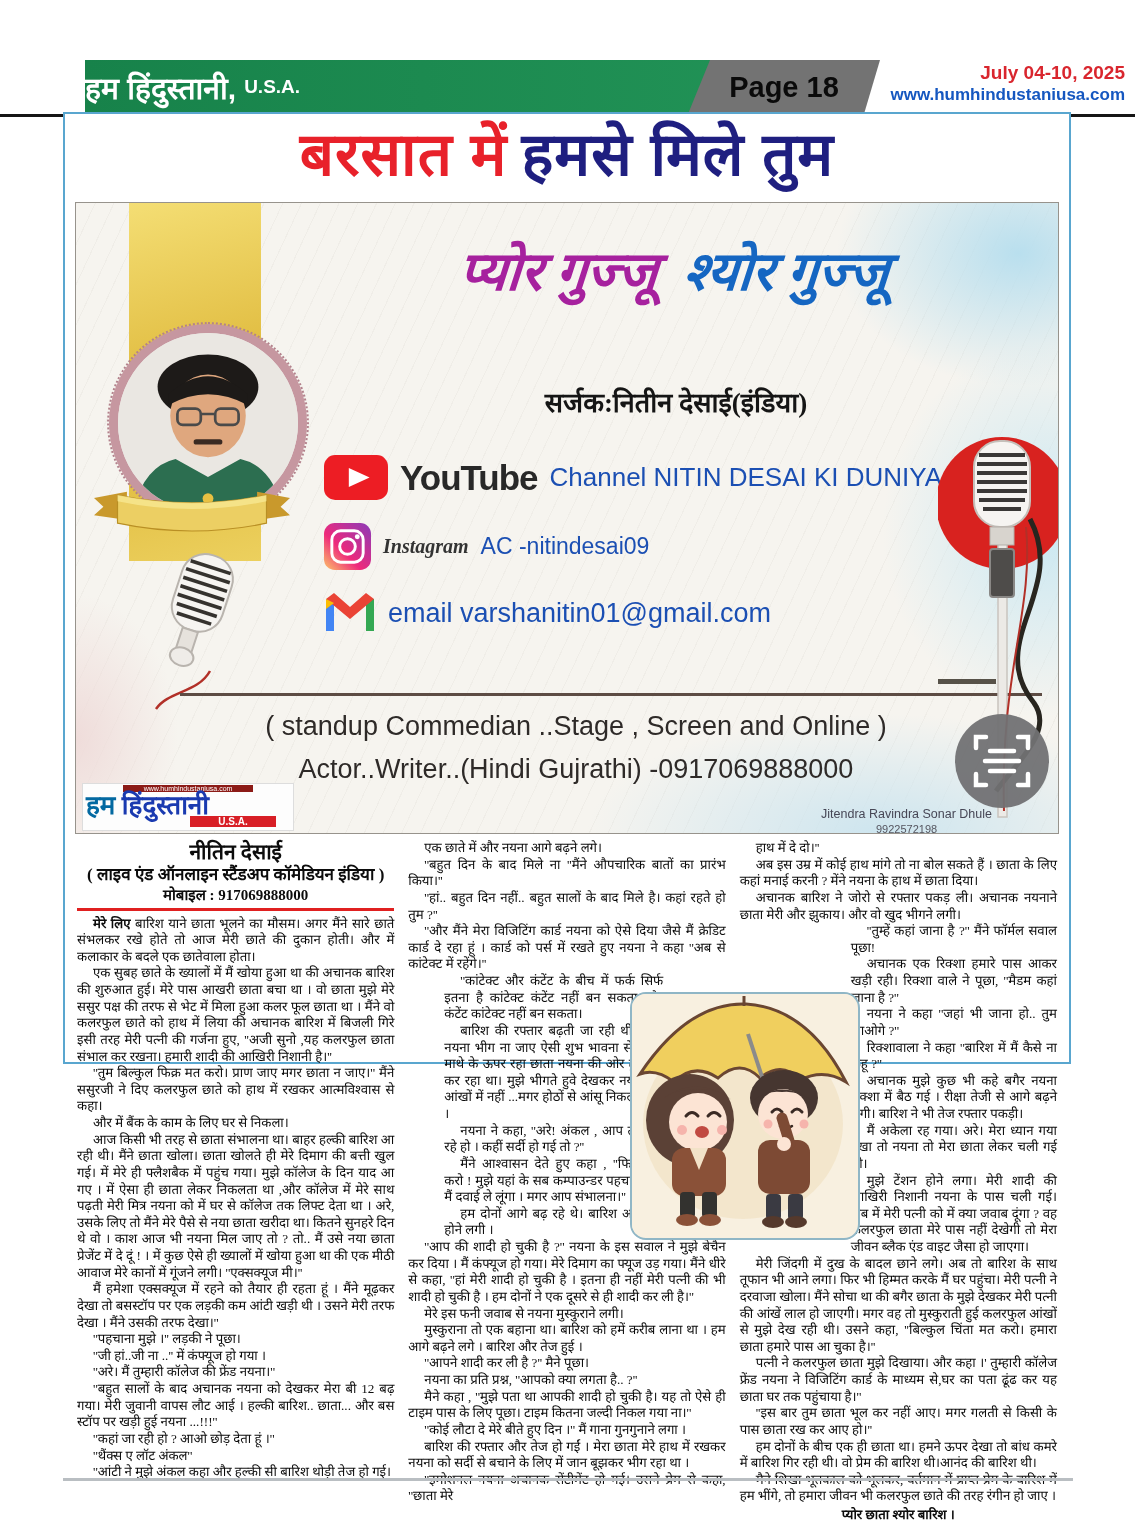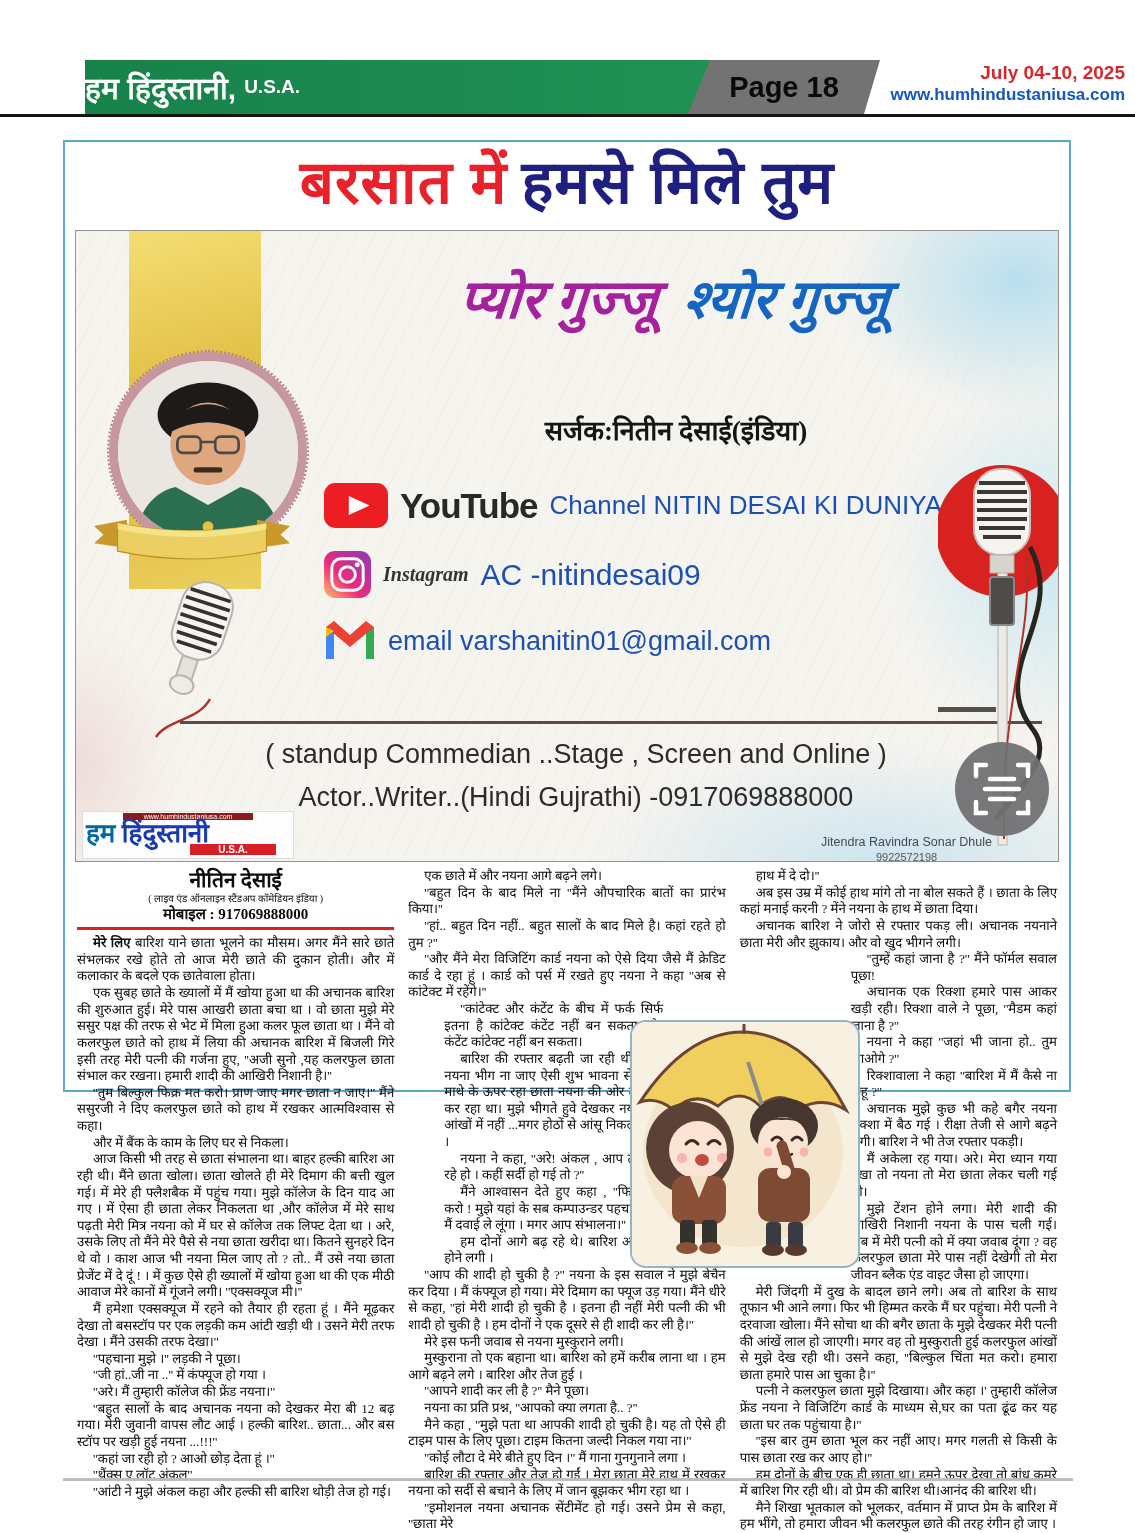--- a/index.html
+++ b/index.html
@@ -17,21 +17,21 @@
   .page-tab{position:absolute;left:688px;top:0;width:192px;height:54px;background:#737373;
      clip-path:polygon(22px 0,100% 0,calc(100% - 16px) 100%,0 100%);
      display:flex;align-items:center;justify-content:center;}
   .page-tab span{font-family:"Liberation Sans",sans-serif;font-weight:bold;font-size:29px;color:#0a0a0a;}
   .header-right{position:absolute;right:10px;top:1px;text-align:right;font-family:"Liberation Sans",sans-serif;}
   .date-line{color:#d9262e;font-weight:bold;font-size:19px;line-height:1.25;}
   .site-line{color:#1557c0;font-weight:bold;font-size:17px;line-height:1.2;}
   .header-rule{position:absolute;top:114px;left:0;width:100%;height:3px;background:#151515;}
 
   
-  .outer-box{position:absolute;top:140px;left:63px;width:1008px;height:952px;
+  .outer-box{position:absolute;top:112px;left:63px;width:1008px;height:952px;
      border:2px solid #59a6cf;background:#fff;box-sizing:border-box;}
   .outer-shadow{position:absolute;top:1478px;left:63px;width:1010px;height:3px;background:#b9bec2;}
 
   
   .headline{position:absolute;top:2px;left:0;width:100%;text-align:center;
      font-family:"Liberation Sans",sans-serif;font-weight:bold;font-size:60px;line-height:1.3;letter-spacing:1px;}
   .hl-red{color:#e8212a;}
   .hl-navy{color:#1f1f80;margin-left:14px;}
 
   
@@ -53,42 +53,42 @@
      font-weight:bold;font-style:italic;font-size:54px;transform:skewX(-4deg);line-height:1.1;}
   .t-magenta{color:#a6219e;}
   .t-blue{color:#1566c2;margin-left:26px;}
   .creator-line{position:absolute;left:250px;top:180px;width:700px;text-align:center;
      font-weight:bold;font-size:27px;color:#151515;}
   .contact{position:absolute;left:248px;top:252px;width:660px;display:flex;flex-direction:column;gap:23px;text-align:right;}
   .c-row{display:flex;align-items:center;gap:12px;}
   .yt-word{font-family:"Liberation Sans",sans-serif;font-weight:bold;font-size:35px;color:#282828;letter-spacing:-1px;}
   .blue-text{font-family:"Liberation Sans",sans-serif;font-size:26px;color:#1b4fb3;}
   .ig-word{font-style:italic;font-size:20px;color:#333;font-weight:bold;}
-  .ig-handle{font-family:"Liberation Sans",sans-serif;font-size:30px;color:#1b4fb3;}
+  .ig-handle{font-family:"Liberation Sans",sans-serif;font-size:23px;color:#1b4fb3;}
   .separator{position:absolute;left:104px;top:490px;width:862px;height:3px;background:#5d4c44;}
   .tagline1{position:absolute;left:120px;top:508px;width:760px;text-align:center;
      font-family:"Liberation Sans",sans-serif;font-size:27px;color:#2e2a28;}
   .tagline2{position:absolute;left:120px;top:551px;width:760px;text-align:center;
      font-family:"Liberation Sans",sans-serif;font-size:27px;color:#2e2a28;}
   .mini-logo{position:absolute;left:6px;top:580px;width:212px;background:#fdfdfd;border:1px solid #ddd;padding:1px 3px 3px;box-sizing:border-box;}
   .mini-logo .url-bar{background:#8c1b17;color:#fff;font-size:7px;text-align:center;width:130px;margin:0 auto;font-family:"Liberation Sans",sans-serif;}
   .mini-logo .words{font-weight:bold;font-size:26px;line-height:1.05;white-space:nowrap;}
   .lw1{color:#0369a1;} .lw2{color:#1a3ab0;}
   .usa-bar{background:#d81f26;color:#fff;font-weight:bold;font-size:10px;text-align:center;
      width:86px;margin-left:104px;margin-top:-3px;font-family:"Liberation Sans",sans-serif;}
   .credit{position:absolute;right:66px;top:604px;text-align:center;color:#474756;
      font-family:"Liberation Sans",sans-serif;font-size:12.5px;line-height:1.25;}
   .credit .phone{font-size:11px;color:#55555f;}
   .right-mic{position:absolute;left:862px;top:228px;width:122px;height:404px;}
 
   
   .article{position:absolute;top:726px;left:0;width:100%;height:620px;padding:0 12px;box-sizing:border-box;}
   .author-block{text-align:center;line-height:1.2;margin-bottom:3px;}
   .author-name{font-weight:bold;font-size:21px;}
-  .author-sub{font-weight:normal;font-size:10px;}
+  .author-sub{font-weight:bold;font-size:17px;}
   .author-mob{font-weight:bold;font-size:15px;}
   .red-rule{height:3px;background:#e02020;margin:4px 0 5px;}
   .cols{display:flex;gap:14px;}
   .col{flex:1;font-size:13.2px;line-height:1.26;text-align:justify;color:#0c0c0c;}
   .col p{margin:0;text-indent:16px;}
   .narrow-right{width:69%;margin-left:36px;}
   .narrow-left{margin-left:35%;}
   .closing{font-weight:bold;text-align:center;text-indent:0 !important;margin-top:2px !important;}
   .cartoon{position:absolute;left:565px;top:152px;width:226px;height:244px;border:2px solid #8fb6c6;
      border-radius:16px;background:#f8f0e0;overflow:hidden;}

